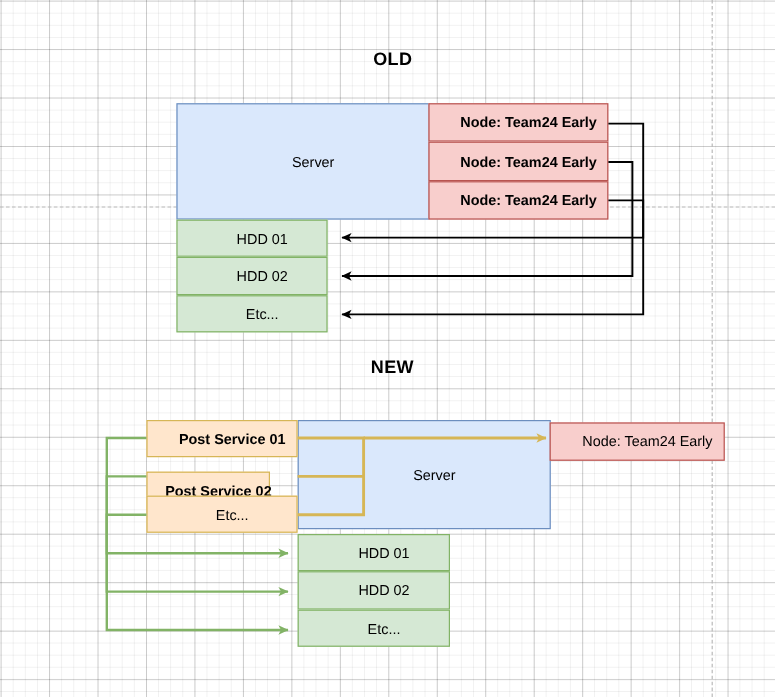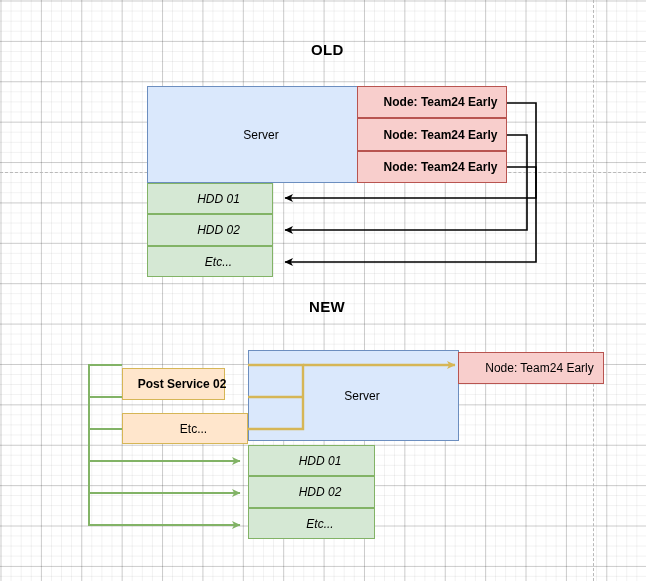--- a/index.html
+++ b/index.html
@@ -66,21 +66,20 @@
     border: 1px solid #6c8ebf;
   }
   .box-node {
     background: #f8cecc;
     border: 1px solid #b85450;
     font-weight: bold;
   }
   .box-hdd {
     background: #d5e8d4;
     border: 1px solid #82b366;
-    font-style: italic;
   }
   .box-service {
     background: #ffe6cc;
     border: 1px solid #d6b656;
     font-weight: bold;
   }
   .box-service.plain { font-weight: normal; }
   .box-node.plain { font-weight: normal; }
   svg.overlay {
     position: absolute;
@@ -129,21 +128,24 @@
   <div class="section-title" style="left:309px; top:298px;">NEW</div>
 
   <div class="box box-server" style="left:248px; top:350px; width:211px; height:91px;">
     <span>Server</span>
   </div>
 
   <div class="box box-node plain" style="left:458px; top:352px; width:146px; height:32px;">
     <span>Node: Team24 Early</span>
   </div>
 
-  <div class="box box-service" style="left:122px; top:368px; width:103px; height:32px;">
+  <div class="box box-service" style="left:122px; top:350px; width:126px; height:31px;">
+    <span>Post Service 01</span>
+  </div>
+  <div class="box box-service" style="left:122px; top:393px; width:103px; height:32px;">
     <span>Post Service 02</span>
   </div>
   <div class="box box-service plain" style="left:122px; top:413px; width:126px; height:31px;">
     <span>Etc...</span>
   </div>
 
   <div class="box box-hdd" style="left:248px; top:445px; width:127px; height:31px;">
     <span>HDD 01</span>
   </div>
   <div class="box box-hdd" style="left:248px; top:476px; width:127px; height:32px;">

